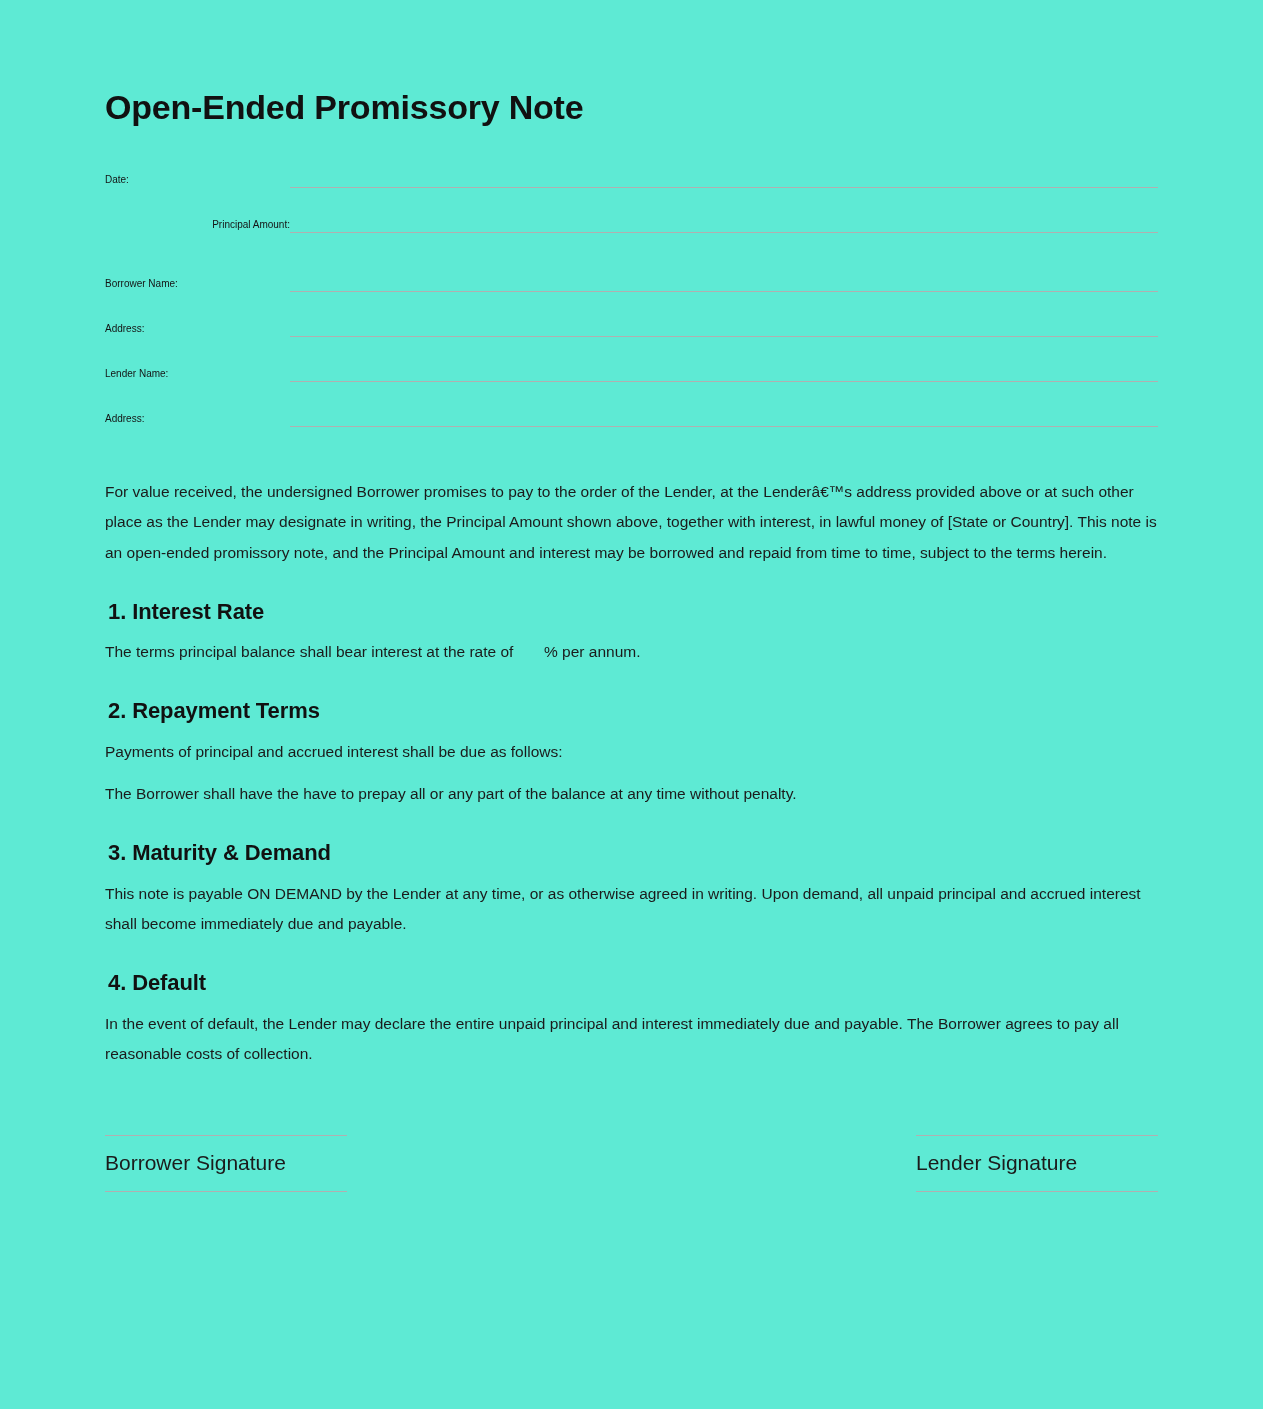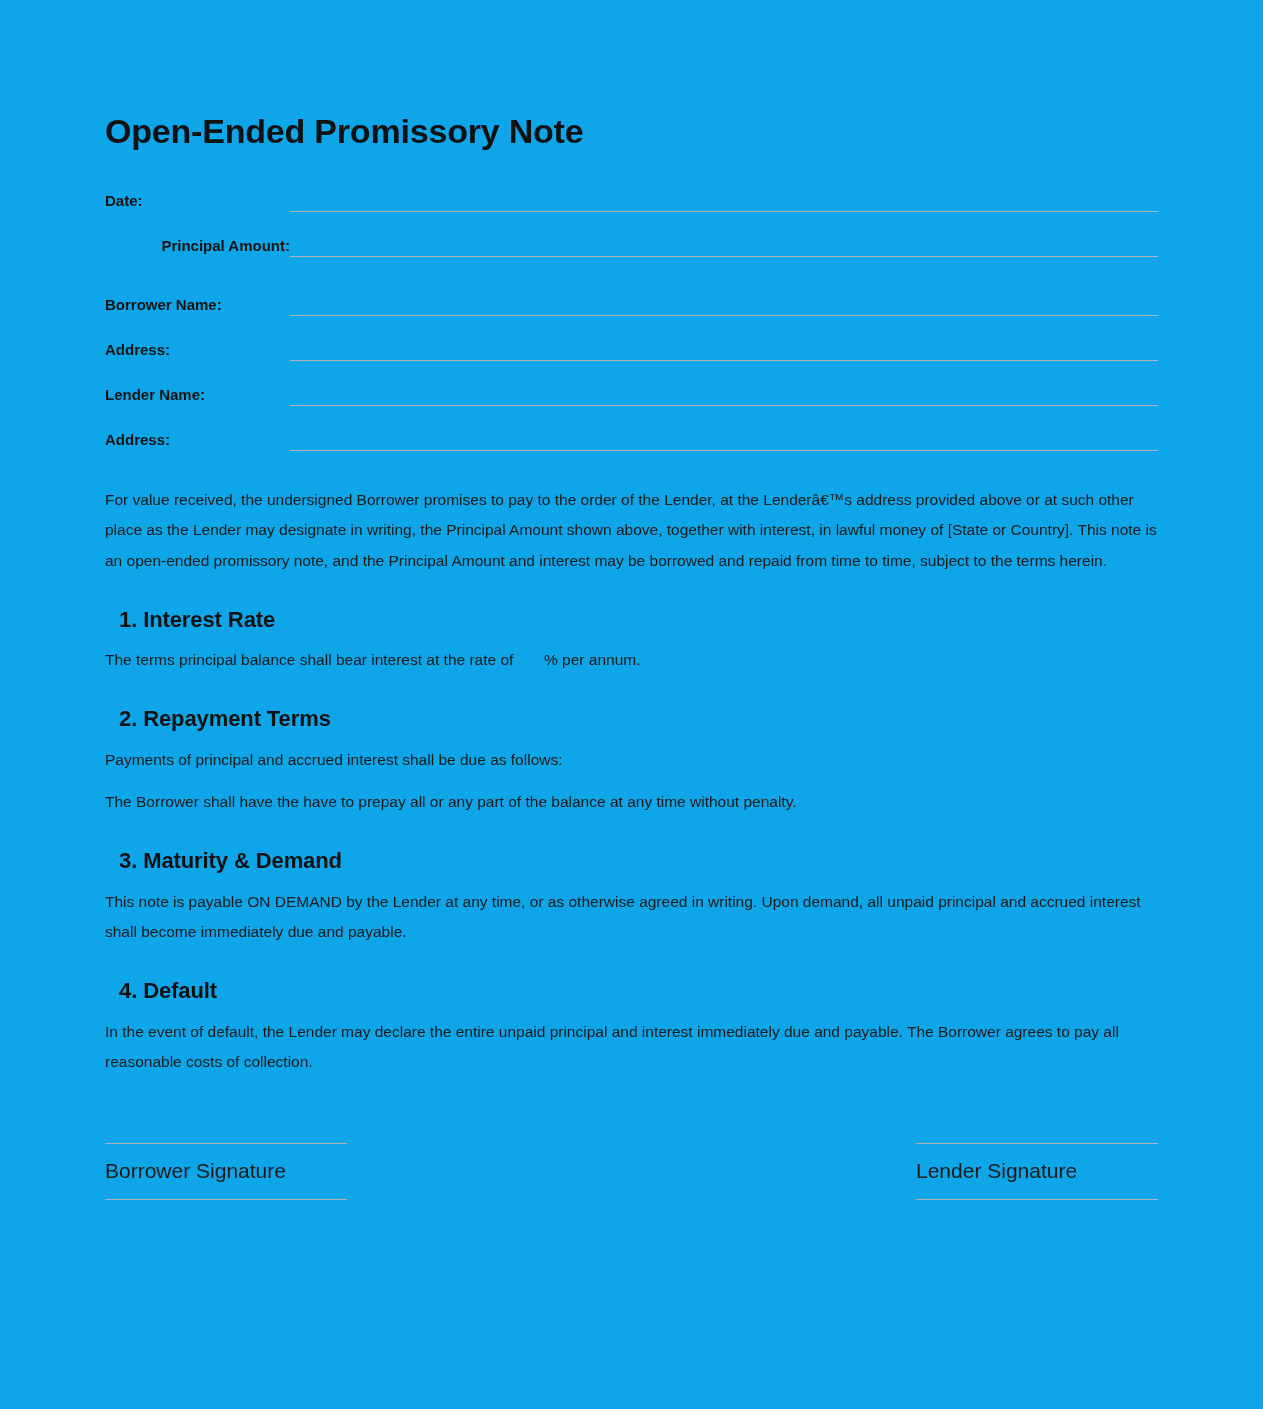--- a/index.html
+++ b/index.html
@@ -13,22 +13,22 @@
     min-height: 1409px;
     font-family: "Liberation Sans", sans-serif;
     color: #1b1b1b;
     -webkit-font-smoothing: antialiased;
   }
 
   .page {
     width: 1263px;
     min-height: 1409px;
     box-sizing: border-box;
-    padding: 112px 105px 60px 105px;
-    background: #0ea5e9;
+    padding: 88px 105px 60px 105px;
+    background: #5eead4;
   }
 
   
   .doc-title {
     font-size: 34px;
     font-weight: 700;
     letter-spacing: -0.2px;
     line-height: 1.15;
     margin: 0 0 38px 0;
     color: #111111;
@@ -42,22 +42,22 @@
     display: flex;
     align-items: flex-end;
     margin-bottom: 22px;
   }
   .field-row.gap-after {
     margin-bottom: 36px;
     text-align: right;
   }
   .field-label {
     flex: 0 0 185px;
-    font-size: 15px;
-    font-weight: 700;
+    font-size: 10px;
+    font-weight: 400;
     color: #141414;
     line-height: 1.2;
     padding-bottom: 2px;
     white-space: nowrap;
   }
   .field-value {
     flex: 1 1 auto;
     font-size: 15.5px;
     color: #1b1b1b;
     border-bottom: 1px solid #b0b0b0;
@@ -68,33 +68,33 @@
 
   
   .body-para {
     font-size: 15.5px;
     line-height: 1.95;
     color: #1b1b1b;
     margin: 30px 0 0 0;
     text-align: left;
   }
   .intro-para {
-    margin-top: 34px;
+    margin-top: 50px;
     margin-bottom: 0;
   }
 
   
   .section {
     margin-top: 30px;
   }
   .section-heading {
     font-size: 22px;
     font-weight: 700;
     color: #111111;
-    margin: 0 0 12px 14px;
+    margin: 0 0 12px 3px;
     line-height: 1.25;
     letter-spacing: -0.1px;
   }
   .section-para {
     font-size: 15.5px;
     line-height: 1.95;
     color: #1b1b1b;
     margin: 0 0 12px 0;
   }
   .section-para:last-child {

